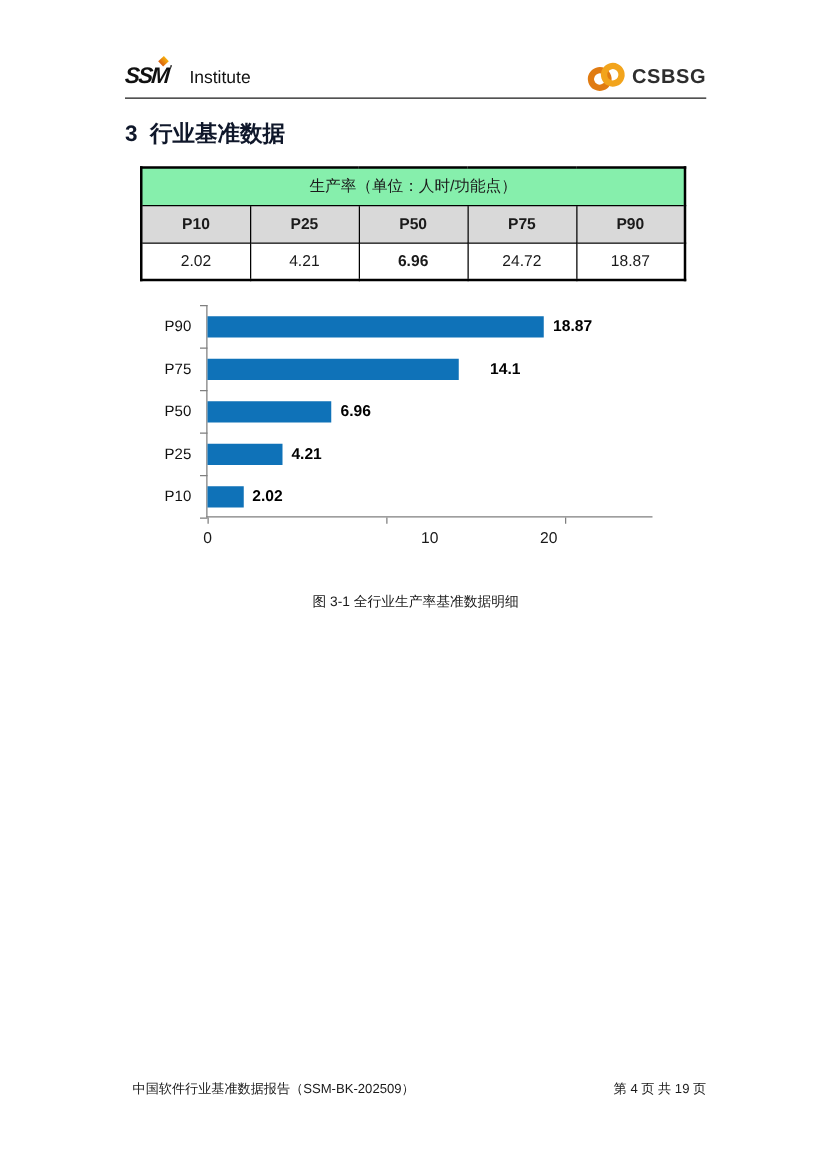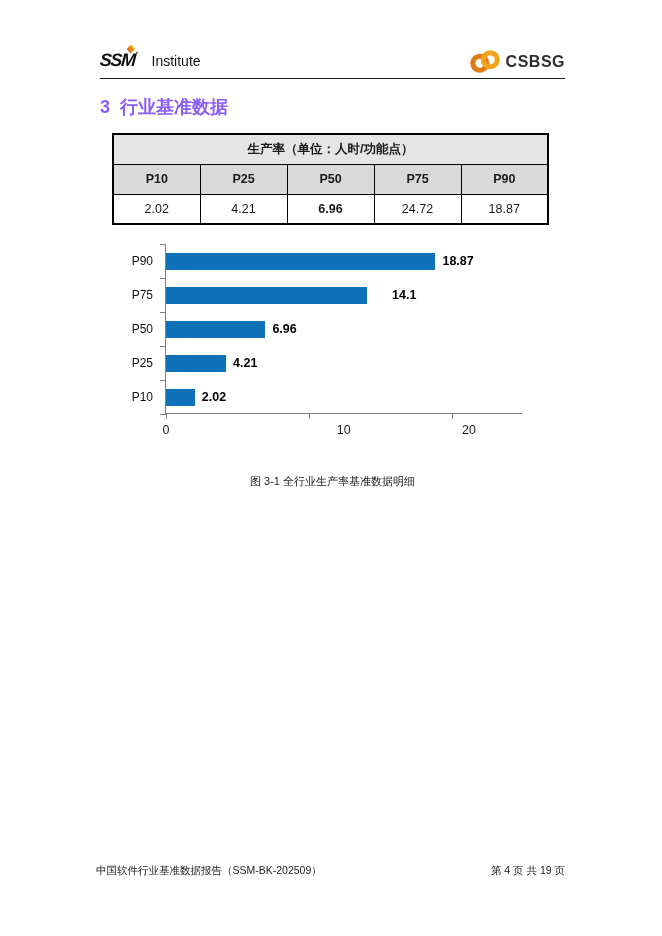--- a/index.html
+++ b/index.html
@@ -18,51 +18,51 @@
   .ssm-tm { font-size:9px; font-weight:700; vertical-align:top; }
   .ssm-suffix { font-size:14px; font-weight:500; color:#111; margin-left:16px; letter-spacing:0; }
   .csbsg-logo { display:flex; align-items:center; }
   .rings { display:flex; align-items:center; transform:rotate(-18deg); margin-right:6px; }
   .ring { width:19px; height:19px; border-radius:50%; }
   .ring1 { border:5px solid #e07b12; }
   .ring2 { border:5px solid #f2a41c; margin-left:-8px; }
   .csbsg-text { font-size:16px; font-weight:600; color:#2e2e2e; letter-spacing:0.5px; }
 
   
-  h1 { margin-top:16px; font-size:18px; font-weight:700; color:#8b5cf6; white-space:pre; }
+  h1 { margin-top:16px; font-size:18px; font-weight:700; color:#0f172a; white-space:pre; }
   h2 { margin-top:25px; font-size:14px; font-weight:700; color:#000; white-space:pre; }
 
   
   .caption { text-align:center; font-size:11px; color:#1a1a1a; }
   .tbl-caption { margin-top:23px; }
   .fig-caption { margin-top:28px; }
 
   
   table.bench { border-collapse:collapse; width:437px; margin:14px 0 0 12px;
                 border:2px solid #000; table-layout:fixed; }
   table.bench td { border:1px solid #000; height:30px; text-align:center;
                    font-size:12.5px; vertical-align:middle; }
-  td.unit-row { background:#e5e5e5; font-weight:700; border-bottom:1px solid #000; }
+  td.unit-row { background:#86efac; font-weight:400; border-bottom:1px solid #000; }
   td.col-h { background:#d9d9d9; font-weight:700; }
   td.v-bold { font-weight:700; }
 
   
   .chart { position:relative; margin-top:19px; height:202px; width:460px; }
   .chart-plot { position:absolute; left:65px; top:0;
                 border-left:1px solid #7f7f7f; border-bottom:1px solid #7f7f7f; }
   .chart-cat-label { position:absolute; left:0; width:53px; text-align:right;
                      font-size:12px; color:#111; }
   .chart-bar { position:absolute; }
   .chart-value-label { position:absolute; font-size:12.5px; font-weight:700; color:#000; white-space:nowrap; }
   .ytick { position:absolute; left:-6px; width:6px; height:1px; background:#7f7f7f; }
   .xtick { position:absolute; width:1px; height:5px; background:#7f7f7f; }
   .xtick-label { position:absolute; transform:translateX(-50%); font-size:12.5px; color:#1a1a1a; }
 
   
-  .footer { position:absolute; left:96px; right:97px; bottom:58px;
+  .footer { position:absolute; left:106px; right:97px; bottom:58px;
             display:flex; justify-content:space-between; font-size:10.5px; color:#1a1a1a;margin-top:9px; }
 </style>
 </head>
 <body>
 
 <div class="page">
 
   <div class="hdr">
     <div class="ssm-logo">
       <span class="ssm-mark"><span>SSM</span><span class="ssm-tm">’</span><span class="ssm-diamond"></span></span>
@@ -118,21 +118,21 @@
         <div class="ytick" style="top: 34px;"></div>
         <div class="ytick" style="top: 68px;"></div>
         <div class="ytick" style="top: 102px;"></div>
         <div class="ytick" style="top: 136px;"></div>
         <div class="ytick" style="top: 170px;"></div>
         <div class="xtick" style="left: 0px; top: 170px;"></div>
         <div class="xtick-label" style="left: 0px; top: 179px;">0</div>
         <div class="xtick" style="left: 142.8px; top: 170px;"></div>
         <div class="xtick-label" style="left: 142.8px; top: 179px; margin-left: 35px;">10</div>
         <div class="xtick" style="left: 285.6px; top: 170px;"></div>
-        <div class="xtick-label" style="left: 303px; top: 179px;">20</div>
+        <div class="xtick-label" style="left: 273px; top: 179px;">20</div>
       </div>
   <div class="chart-cat-label" style="top: 0px; line-height: 34px;">P90</div>
       <div class="chart-cat-label" style="top: 34px; line-height: 34px;">P75</div>
       <div class="chart-cat-label" style="top: 68px; line-height: 34px;">P50</div>
       <div class="chart-cat-label" style="top: 102px; line-height: 34px;">P25</div>
       <div class="chart-cat-label" style="top: 136px; line-height: 34px;">P10</div>
     </div>
 
   <div class="caption fig-caption">图 3-1 全行业生产率基准数据明细</div>
 

